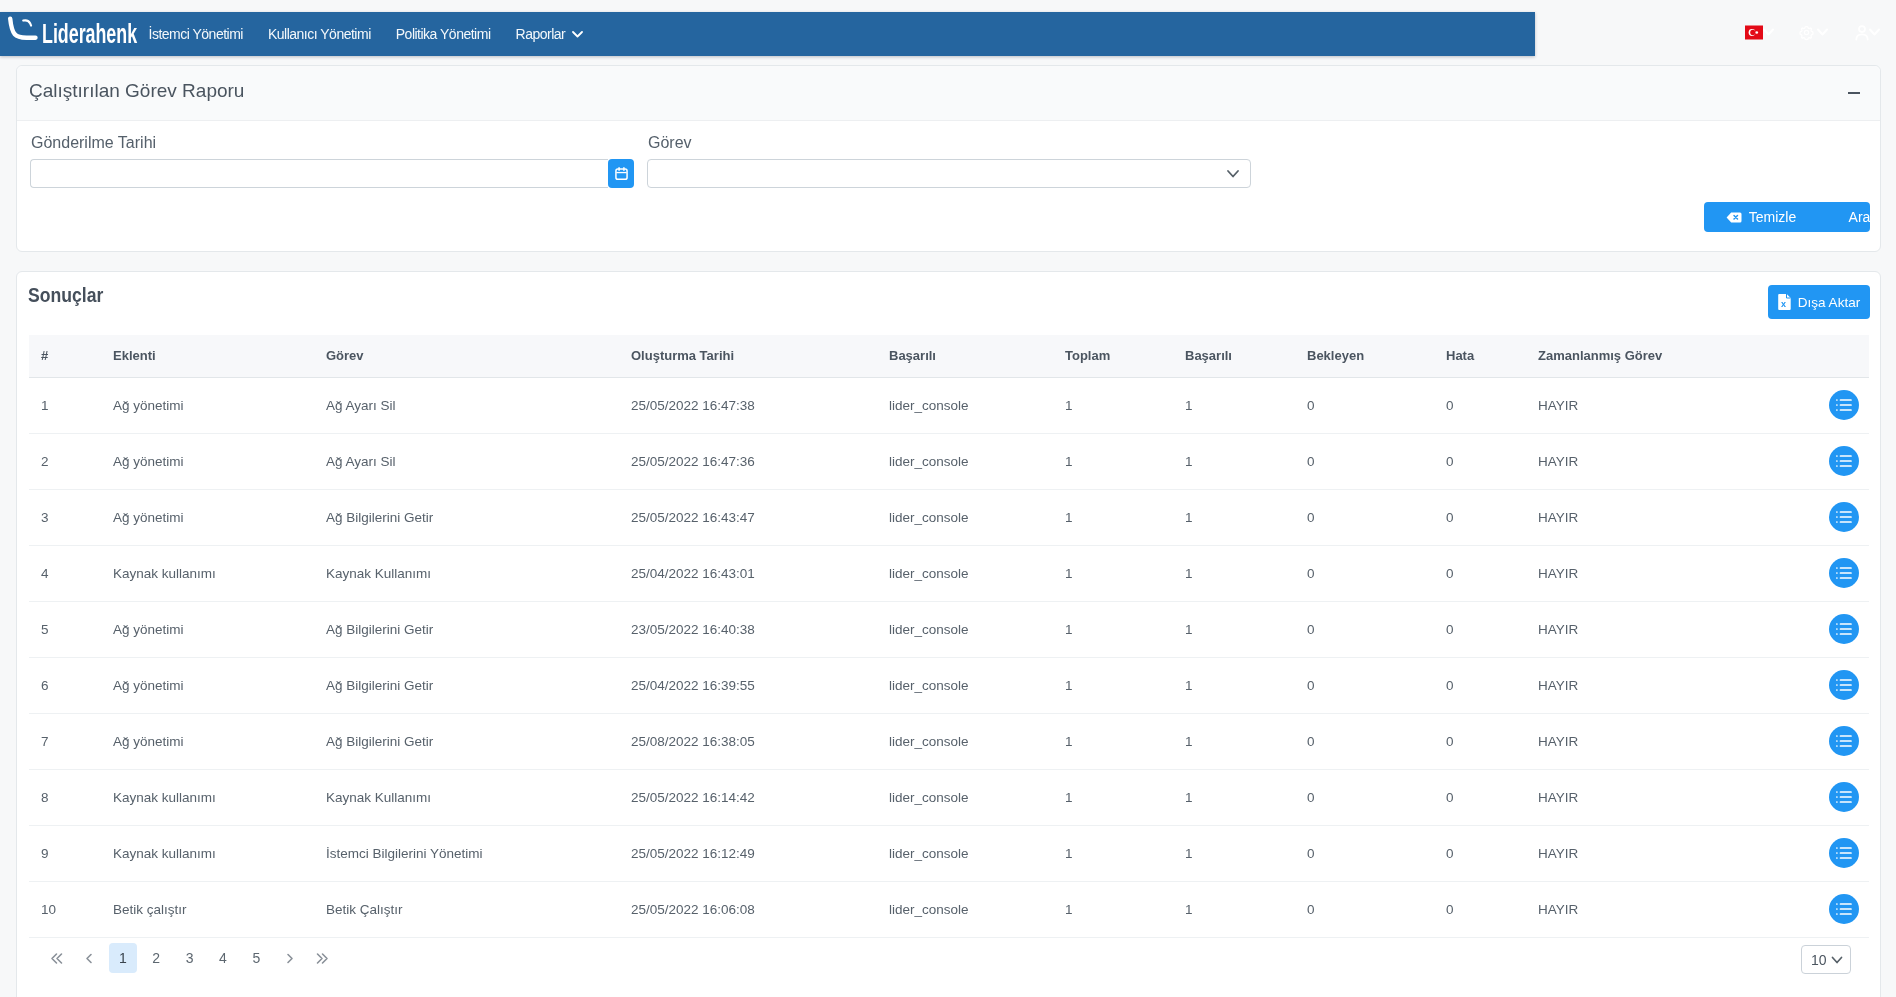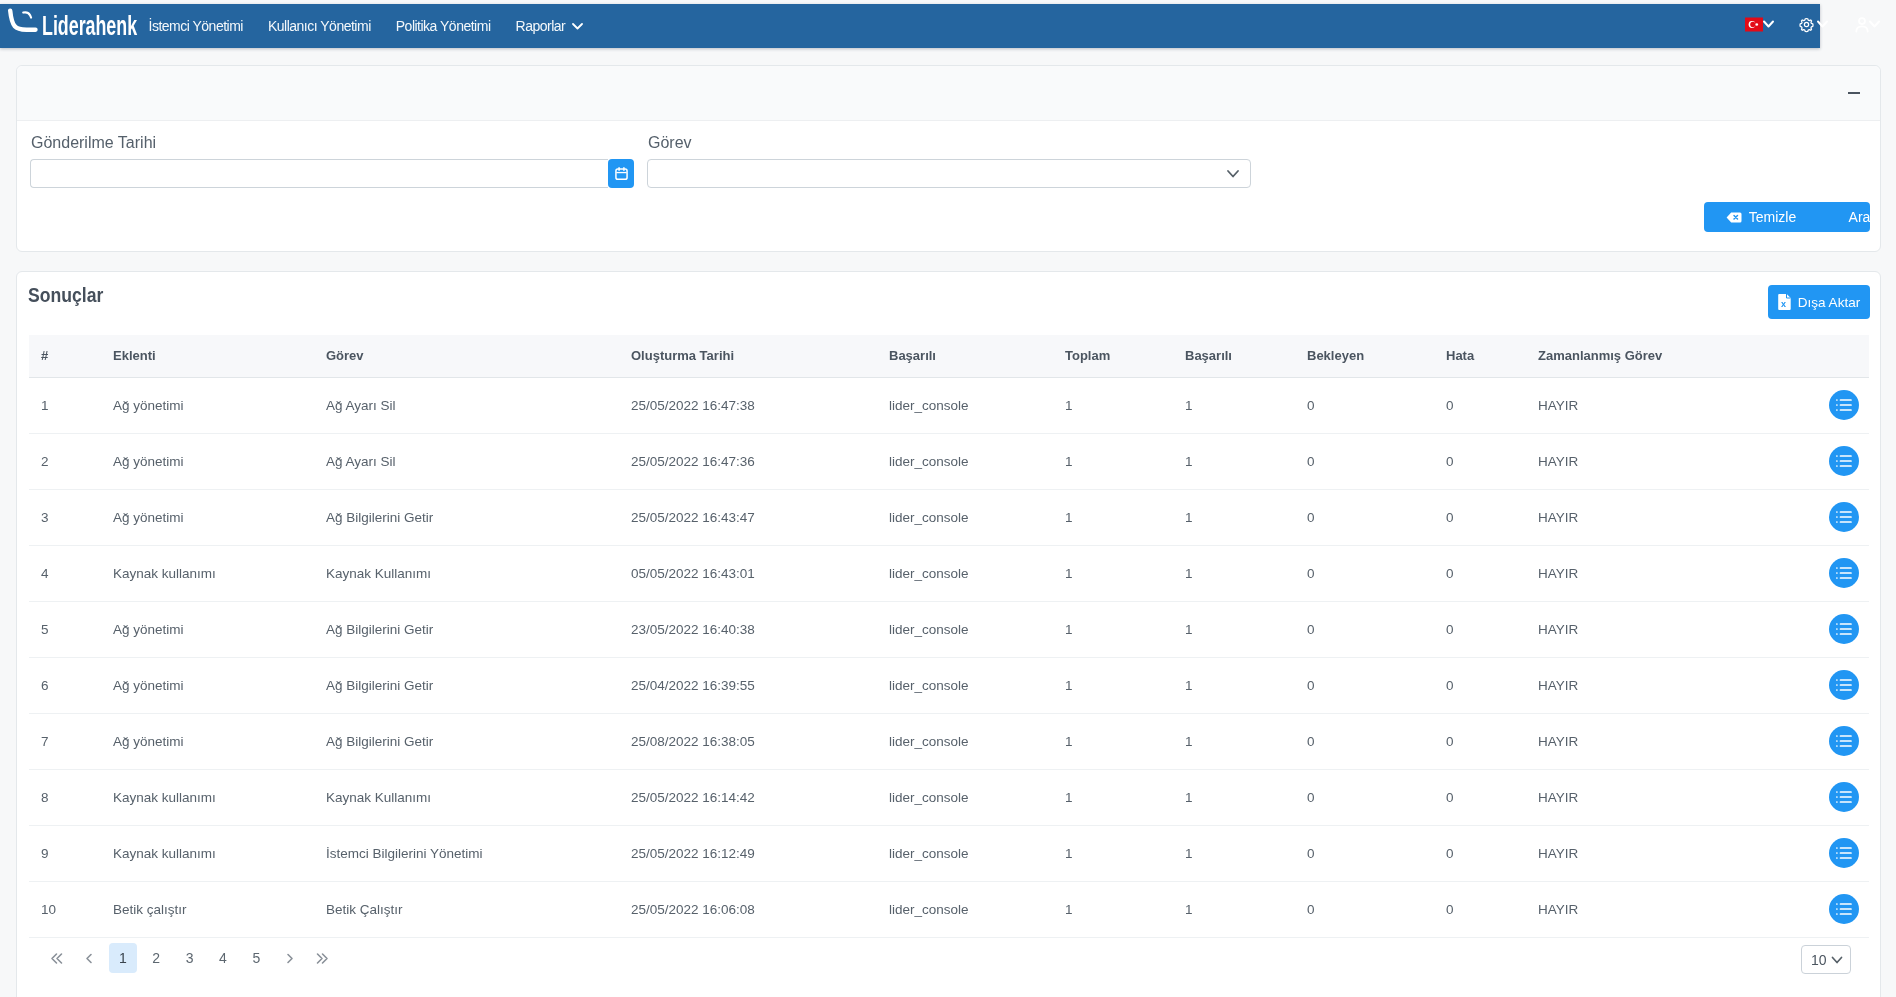--- a/index.html
+++ b/index.html
@@ -1,21 +1,21 @@
 <!DOCTYPE html>
 <html lang="tr"><head>
 <meta charset="utf-8">
 <title>Liderahenk</title>
 <style>
 * { margin:0; padding:0; box-sizing:border-box; }
 html,body { width:1896px; height:997px; overflow:hidden; }
 body { background:#f7f8f9; font-family:"Liberation Sans", sans-serif; position:relative; }
 
 
-.navbar { position:absolute; left:0; top:4px; width:1820px; height:44px; background:#25659f; box-shadow:0 1px 3px rgba(50,60,80,0.3); }
+.navbar { position:absolute; left:0; top:12px; width:1535px; height:44px; background:#25659f; box-shadow:0 1px 3px rgba(50,60,80,0.3); }
 .brand { position:absolute; left:8px; top:3px; height:38px; display:flex; align-items:center; }
 .brand svg { display:block; }
 .brand-text { color:#ffffff; font-size:27px; font-weight:700; letter-spacing:0; transform:scaleX(0.66); transform-origin:left center; margin-left:2px; white-space:nowrap; }
 .nav-items { position:absolute; left:136px; top:0; height:44px; display:flex; }
 .nav-item { padding:0 12.5px; line-height:44px; color:#f4f8fb; font-size:14px; letter-spacing:-0.5px; display:flex; align-items:center; gap:7px; }
 .flag { position:absolute; left:1745px; top:13px; width:18px; height:15px; }
 .chev-flag { position:absolute; left:1762px; top:13px; }
 .gear { position:absolute; left:1799px; top:12px; }
 .chev-gear { position:absolute; left:1816px; top:13px; }
 .person { position:absolute; left:1855px; top:12px; }
@@ -100,20 +100,21 @@
       <circle cx="8" cy="5.5" r="3.4" fill="none" stroke="#fff" stroke-width="2"></circle>
       <path d="M1.5 17.5 C1.5 13.5 4 11.5 8 11.5 C12 11.5 14.5 13.5 14.5 17.5" fill="none" stroke="#fff" stroke-width="2" stroke-linecap="round"></path>
     </svg>
   <svg class="chev-person" width="13" height="14" viewBox="0 0 13 14">
       <path d="M2 4.5 L6.5 9.5 L11 4.5" fill="none" stroke="#fff" stroke-width="2" stroke-linecap="round" stroke-linejoin="round"></path>
     </svg>
 </div>
 
 <div class="card1">
   <div class="card1-header">
+    <div class="card1-title">Çalıştırılan Görev Raporu</div>
     <div class="collapse-dash"></div>
   </div>
   <div class="f-label lbl1">Gönderilme Tarihi</div>
   <div class="f-label lbl2">Görev</div>
   <div class="input-group">
     <div class="txt"></div>
     <div class="cal-btn">
       <svg width="13" height="13" viewBox="0 0 14 14">
           <rect x="1" y="2.2" width="12" height="11" rx="2" fill="none" stroke="#fff" stroke-width="1.6"></rect>
           <line x1="4.4" y1="0.8" x2="4.4" y2="3.6" stroke="#fff" stroke-width="1.6" stroke-linecap="round"></line>
@@ -247,21 +248,21 @@
                   <line x1="4.5" y1="7" x2="15" y2="7"></line>
                   <line x1="0.9" y1="12" x2="0.9" y2="12"></line>
                   <line x1="4.5" y1="12" x2="15" y2="12"></line>
                 </g>
               </svg></span></td>
         </tr>
       <tr>
           <td>4</td>
           <td>Kaynak kullanımı</td>
           <td>Kaynak Kullanımı</td>
-          <td>05/05/2022 16:43:01</td>
+          <td>25/04/2022 16:43:01</td>
           <td>lider_console</td>
           <td>1</td>
           <td>1</td>
           <td>0</td>
           <td>0</td>
           <td>HAYIR</td>
           <td class="act"><span class="circle"><svg width="16" height="14" viewBox="0 0 16 14">
                 <g stroke="#fff" stroke-width="1.7" stroke-linecap="round">
                   <line x1="0.9" y1="2" x2="0.9" y2="2"></line>
                   <line x1="4.5" y1="2" x2="15" y2="2"></line>

